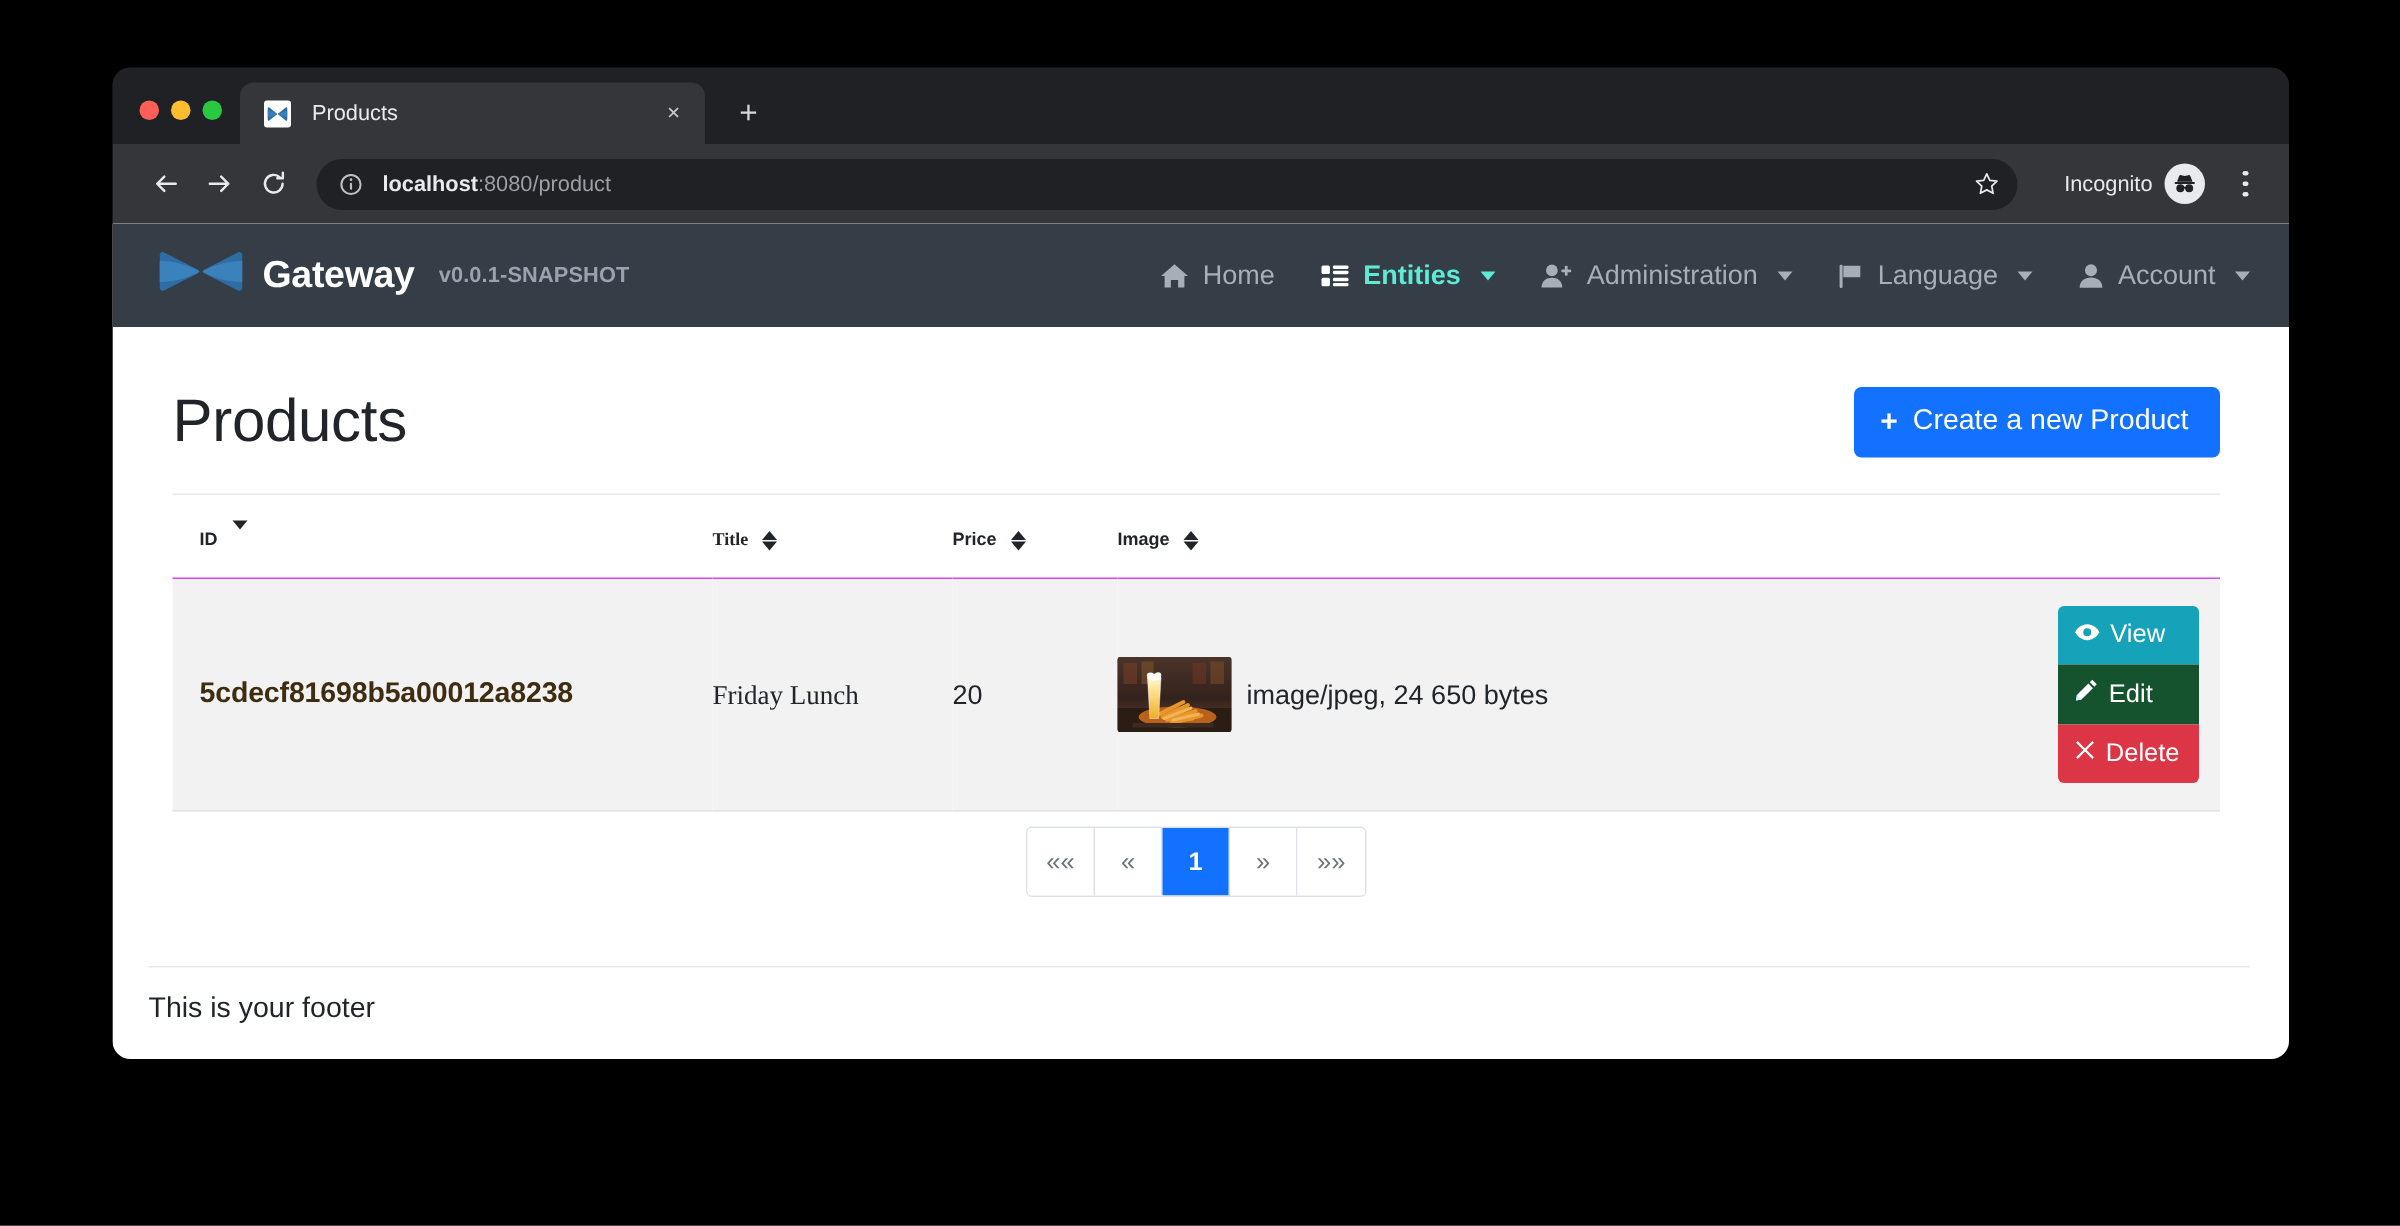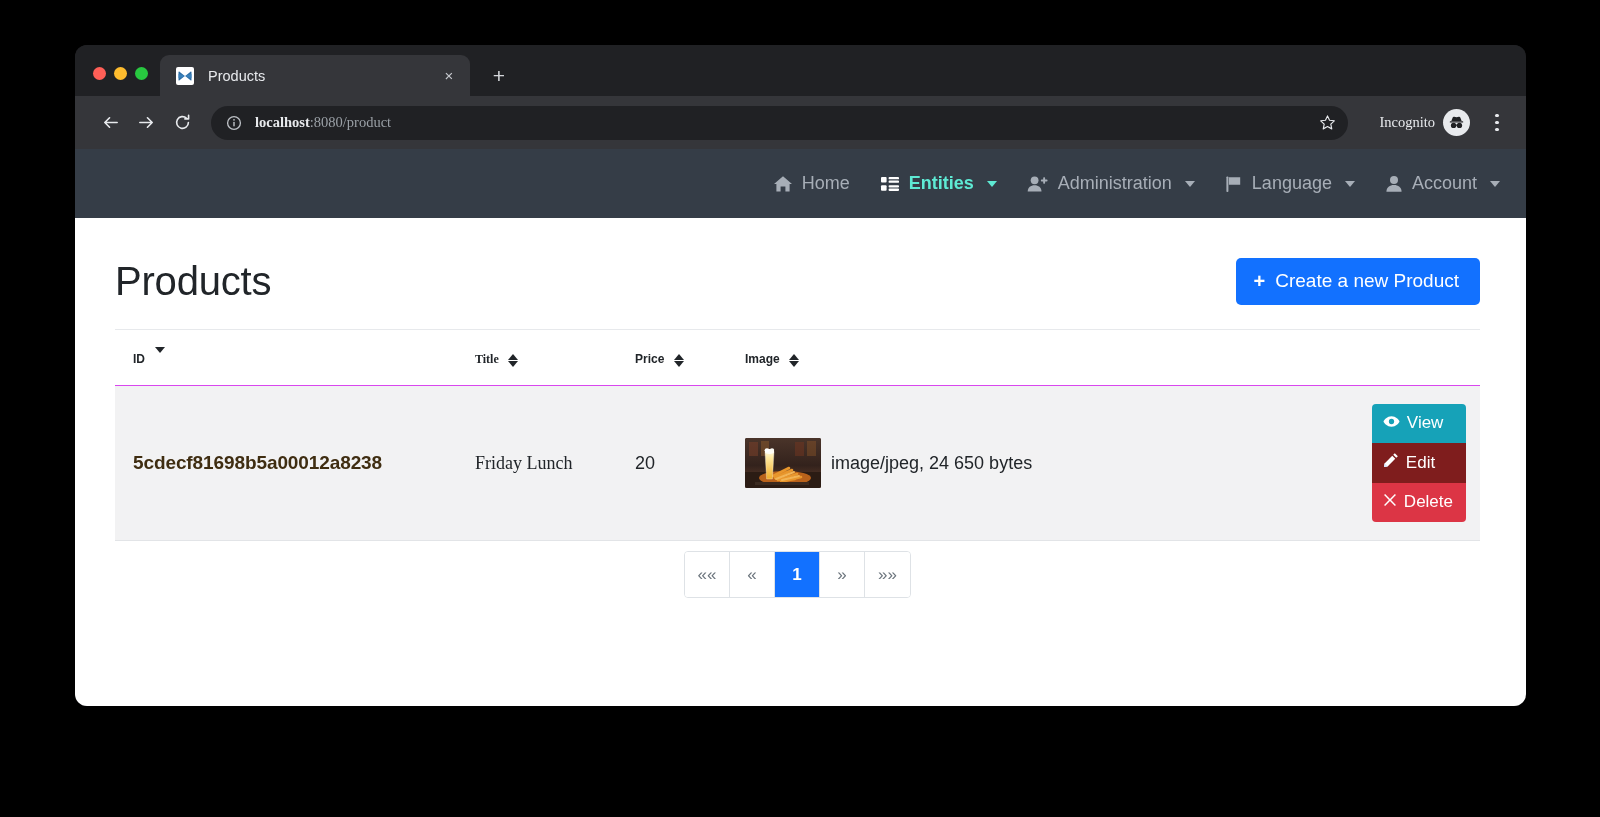--- a/index.html
+++ b/index.html
@@ -75,21 +75,20 @@
     border-radius: 50%;
   }
 
   
   .toolbar {
     height: 53px;
     background: #35363a;
     display: flex; align-items: center;
     padding: 0 14px 0 18px;
     gap: 2px;
-    font-family: Liberation Serif, serif;
   }
   .nav-btn {
     width: 34px; height: 34px;
     display: flex; align-items: center; justify-content: center;
     color: #e8eaed;
     border-radius: 50%;
   }
   .nav-btn svg { display: block; }
   .omnibox {
     flex: 1 1 auto;
@@ -264,21 +263,21 @@
   .btn-group { display: inline-flex; border-radius: 4px; overflow: hidden; flex-direction: column; }
   .btn-act {
     border: none;
     color: #ffffff;
     font-size: 17px;
     padding: 9px 13px 10px 11px;
     display: inline-flex; align-items: center; gap: 7px;
     white-space: nowrap;
   }
   .btn-view   { background: #16a2b8; }
-  .btn-edit   { background: #7f1d1d; }
+  .btn-edit   { background: #14532d; }
   .btn-delete { background: #dc3545; }
 
   
   .showing {
     text-align: center;
     font-size: 19px;
     color: #212529;
     padding: 19px 0 0 0;
   }
   .pagination {
@@ -393,20 +392,32 @@
     <div class="kebab" title="Customize and control Google Chrome">
       <i></i>
         <i></i>
         <i></i>
     </div>
   </div>
 
   <div class="viewport">
 
     <div class="app-navbar">
+      <div class="brand">
+        <span>
+          <svg width="58" height="32" viewBox="0 0 58 32" aria-hidden="true">
+            <path d="M1.5 5.2 C1.5 3.4, 3.2 2.4, 5 3.6 L27 14.8 C28.2 15.4, 28.2 16.6, 27 17.2 L5 28.4 C3.2 29.6, 1.5 28.6, 1.5 26.8 Z" fill="#2d6da3"></path>
+            <path d="M56.5 5.2 C56.5 3.4, 54.8 2.4, 53 3.6 L31 14.8 C29.8 15.4, 29.8 16.6, 31 17.2 L53 28.4 C54.8 29.6, 56.5 28.6, 56.5 26.8 Z" fill="#2d6da3"></path>
+            <path d="M1.5 9 C12 9, 21 12, 28 16 C21 20, 12 23, 1.5 23 Z" fill="#3b82bd"></path>
+            <path d="M56.5 9 C46 9, 37 12, 30 16 C37 20, 46 23, 56.5 23 Z" fill="#3b82bd"></path>
+          </svg>
+        </span>
+        <span class="brand-name">Gateway</span>
+        <span class="brand-version">v0.0.1-SNAPSHOT</span>
+      </div>
 
       <div class="navlinks">
 
         <div class="navlink">
           <span class="ico">
             <svg width="20" height="18" viewBox="0 0 20 18" aria-hidden="true">
               <path d="M10 1.2 L19 9 L16.6 9 L16.6 16.6 L12.4 16.6 L12.4 11.6 L7.6 11.6 L7.6 16.6 L3.4 16.6 L3.4 9 L1 9 Z" fill="#a7aeb7"></path>
             </svg>
           </span>
           <span>Home</span>
@@ -594,15 +605,19 @@
           <span class="pg">««</span>
           <span class="pg">«</span>
           <span class="pg active">1</span>
           <span class="pg">»</span>
           <span class="pg">»»</span>
         </div>
       </div>
 
     </div>
 
+    <div class="footer-wrap">
+      <div class="footer-rule"></div>
+      <div class="footer-text">This is your footer</div>
+    </div>
 
   </div>
 </div>
 
 </body></html>

